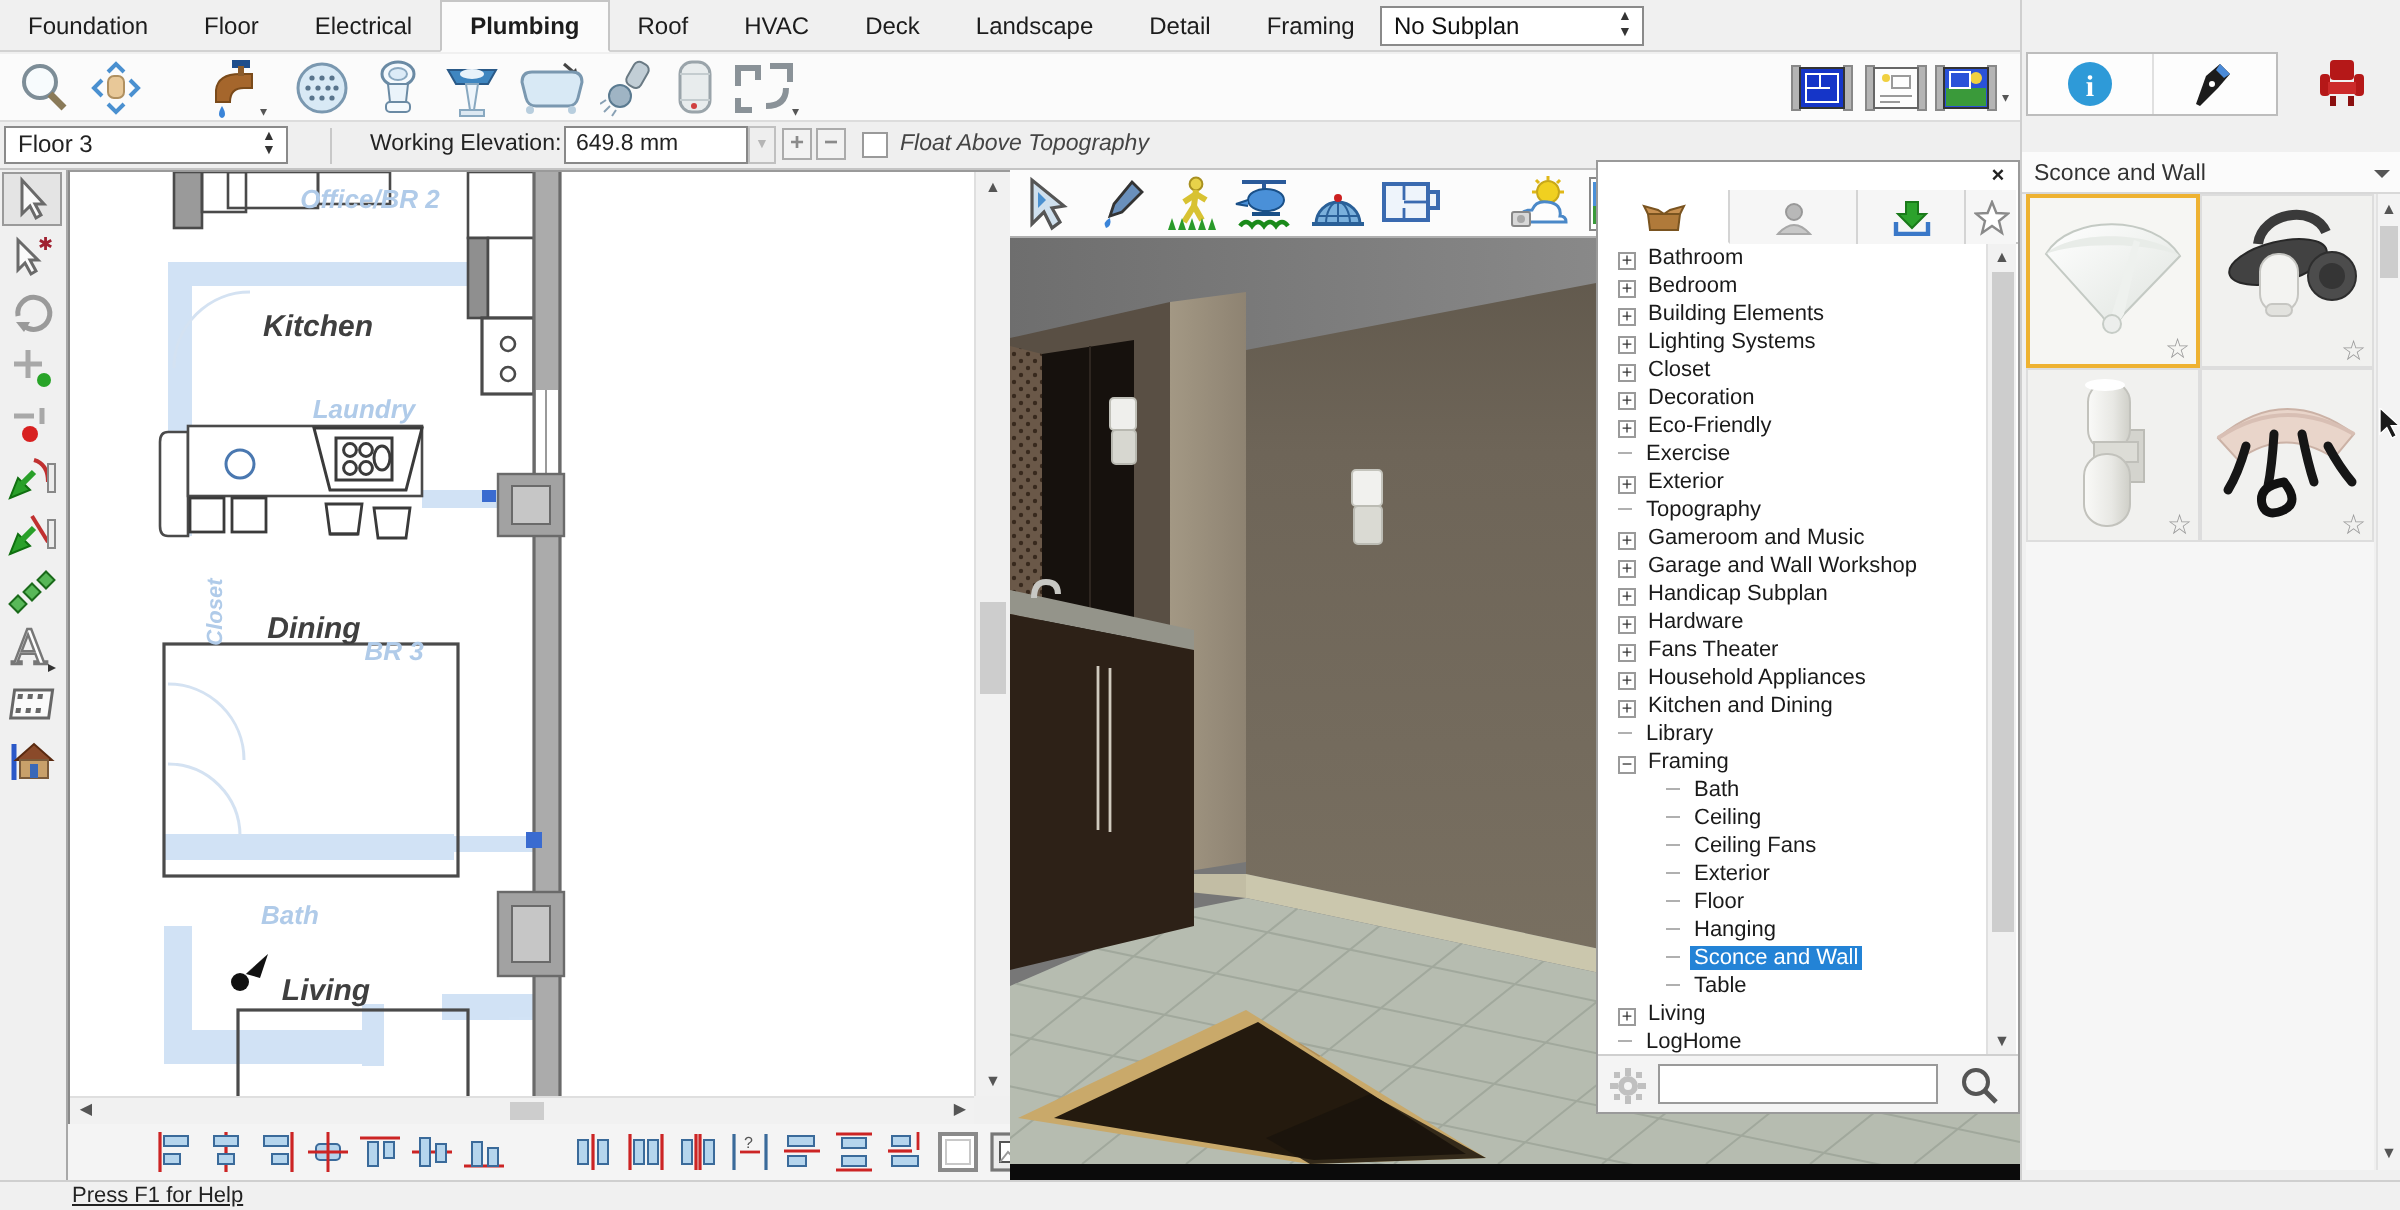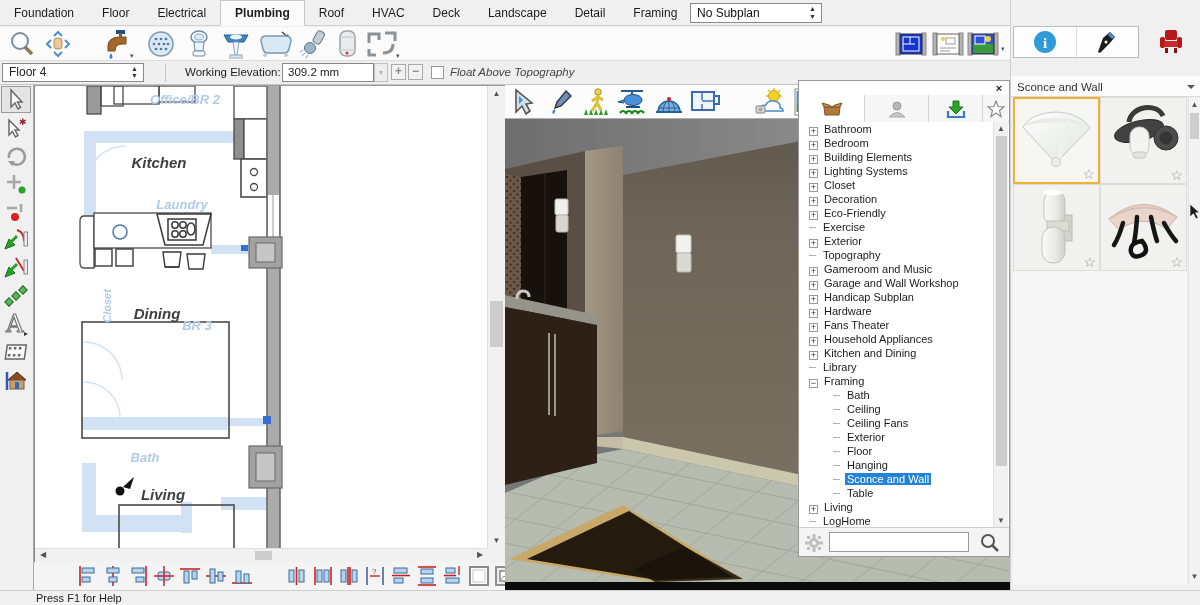--- a/index.html
+++ b/index.html
@@ -73,21 +73,21 @@
 .rp-cell:last-child{border-right:none;}
 .rp-chair{position:absolute;left:140px;top:26px;width:40px;height:32px;display:flex;align-items:center;justify-content:center;}
 .rp-h{position:absolute;left:0;width:190px;height:19px;background:#fbfbfb;border-bottom:1px solid #d8d8d8;font-size:11.5px;color:#333;line-height:18px;padding-left:6px;}
 .rp-h .dd{position:absolute;right:6px;top:7px;width:0;height:0;border-left:4px solid transparent;border-right:4px solid transparent;border-top:4px solid #555;}
 .rp-grid{position:absolute;left:2px;top:97px;width:174px;height:488px;background:#f6f6f6;}
 .cell{position:absolute;width:87px;height:87px;background:#f1f1ef;border:1px solid #ddd;}
 .cell.sel{border:2px solid #eeb231;background:#f6f6f3;}
 .cell .star{position:absolute;right:3px;bottom:0px;font-size:14px;color:#9a9a9a;}
 .rp-scroll{position:absolute;right:0;top:97px;width:12px;height:488px;background:#f3f3f3;border-left:1px solid #e2e2e2;}
 
-.statusbar{position:absolute;left:0;top:590px;width:1200px;height:15px;background:#f0f0f0;border-top:1px solid #cfcfcf;font-size:11px;color:#222;line-height:14px;padding-left:36px;z-index:8;}
+.statusbar{position:absolute;left:0;top:590px;width:1200px;height:15px;background:#f0f0f0;border-top:1px solid #cfcfcf;font-size:11px;color:#222;line-height:14px;padding-left:36px;z-index:8;text-decoration:underline;}
 .cursor-g{position:absolute;left:1189px;top:204px;z-index:9;}
 </style>
 </head>
 <body>
 
 <div id="app">
 
   <div class="tabbar">
     
   <div class="tab leaf"><span>Foundation</span></div><div class="tab leaf"><span>Floor</span></div><div class="tab leaf"><span>Electrical</span></div><div class="tab active leaf"><span>Plumbing</span></div><div class="tab leaf"><span>Roof</span></div><div class="tab leaf"><span>HVAC</span></div><div class="tab leaf"><span>Deck</span></div><div class="tab leaf"><span>Landscape</span></div><div class="tab leaf"><span>Detail</span></div><div class="tab leaf"><span>Framing</span></div><div class="tab leaf"><span>Terrain</span></div></div>
@@ -223,24 +223,24 @@
           <circle cx="21" cy="9" r="3" fill="#f0d040"></circle>
           <g stroke="#fff" fill="none">
             <rect x="8" y="6" width="10" height="8"></rect>
           </g>
         </svg>
       </div>
     <div class="ddarrow" style="left:1001px;top:18px">▾</div>
   </div>
 
   <div class="row3">
-    <div class="floorsel"><span>Floor 4</span><span class="spin">▲<br>▼</span></div>
+    <div class="floorsel"><span>Floor 3</span><span class="spin">▲<br>▼</span></div>
     <div class="sep-v"></div>
     <span class="we-label">Working Elevation:</span>
-    <div class="we-input"><span>309.2 mm</span></div>
+    <div class="we-input"><span>649.8 mm</span></div>
     <div class="we-dd">▼</div>
     <div class="pm" style="left:391px">+</div>
     <div class="pm" style="left:408px">−</div>
     <div class="chk"></div>
     <span class="chk-label">Float Above Topography</span>
   </div>
 
   <div class="palette">
     <div class="pbtn pressed">
         <svg width="24" height="24">

